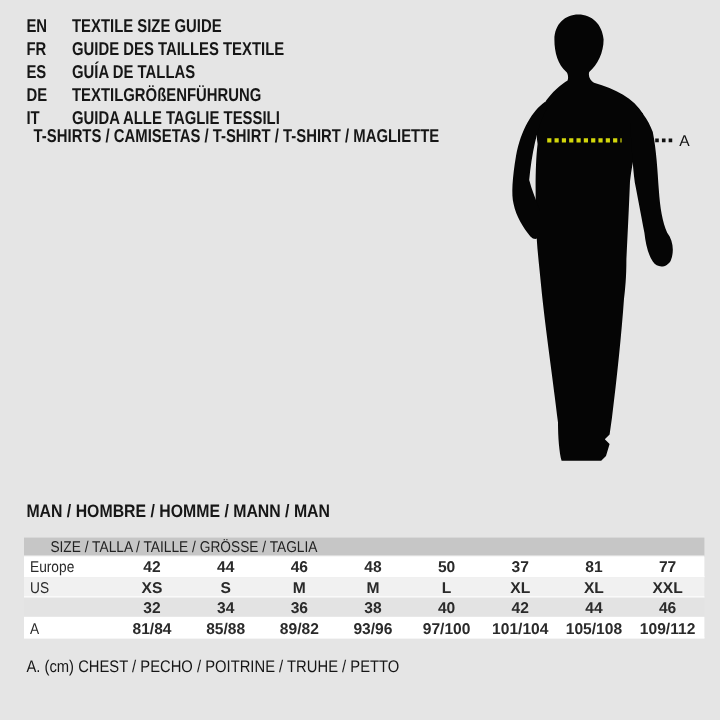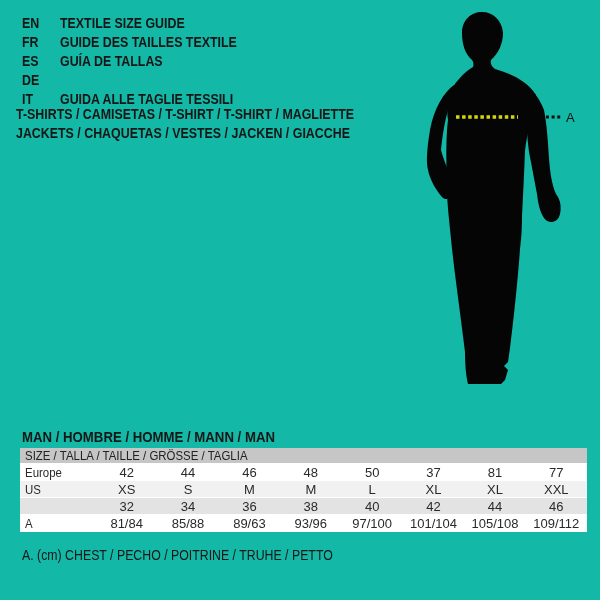--- a/index.html
+++ b/index.html
@@ -1,47 +1,47 @@
 <!DOCTYPE html>
 <html><head>
 <meta charset="utf-8">
 <style>
   * { margin:0; padding:0; box-sizing:border-box; }
   body { background:#fff; font-family:"Liberation Sans", sans-serif; }
   .page {
-    position:relative; width:600px; height:600px; background:#14b8a6;
+    position:relative; width:600px; height:600px; background:#e5e5e5;
     color:#161616; overflow:hidden;
   }
   .cond { display:inline-block; transform:scaleX(0.8); transform-origin:left center; white-space:nowrap; }
   .cond88 { display:inline-block; transform:scaleX(0.88); transform-origin:left center; white-space:nowrap; }
 
   
   .lang-list { position:absolute; left:22px; top:13px; }
   .lang-row { display:flex; height:19px; align-items:center; font-weight:bold; font-size:15.5px; }
   .lang-code { width:38px; }
   .lang-code span, .lang-label span { display:inline-block; transform:scaleX(0.8); transform-origin:left center; white-space:nowrap; }
 
   
-  .categories { position:absolute; left:16px; top:105px; }
+  .categories { position:absolute; left:28px; top:105px; }
   .cat-line { height:19px; font-weight:bold; font-size:15.5px; }
 
   
   .figure-wrap { position:absolute; left:420px; top:6px; width:166px; height:382px; }
   .figure-wrap svg { display:block; width:166px; height:382px; }
   .figure-wrap text { font-family:"Liberation Sans", sans-serif; font-size:13px; fill:#111; }
 
   
-  .section-title { position:absolute; left:22px; top:418px; font-weight:bold; font-size:15px;margin-top:10px; }
+  .section-title { position:absolute; left:22px; top:418px; font-weight:bold; font-size:15px; }
 
   
   .size-table { position:absolute; left:20px; top:448px; width:567px; font-size:13px; color:#2a2a2a; }
-  .t-header { background:#c6c6c6; height:16px; line-height:16px; padding-left:5px; color:#222; border-bottom:1px solid #fff; }
+  .t-header { background:#c6c6c6; height:16px; line-height:16px; padding-left:22px; color:#222; border-bottom:1px solid #fff; }
   .t-row { display:flex; height:17px; align-items:center; border-bottom:1px solid #fff; }
   .t-label { width:76px; padding-left:5px; }
-  .t-cell { flex:1; text-align:center; }
+  .t-cell { flex:1; text-align:center;font-weight:bold; }
   .r0 { background:#ffffff;justify-content:flex-end; }
   .r1 { background:#f1f1f1; }
   .r2 { background:#e3e3e3; }
   .r3 { background:#ffffff; }
 
   
   .footnote { position:absolute; left:22px; top:547px; font-weight:normal; font-size:14px; }
 </style>
 </head>
 <body>
@@ -56,30 +56,30 @@
     <div class="lang-row">
       <div class="lang-code"><span>FR</span></div>
       <div class="lang-label"><span>GUIDE DES TAILLES TEXTILE</span></div>
     </div>
     <div class="lang-row">
       <div class="lang-code"><span>ES</span></div>
       <div class="lang-label"><span>GUÍA DE TALLAS</span></div>
     </div>
     <div class="lang-row">
       <div class="lang-code"><span>DE</span></div>
+      <div class="lang-label"><span>TEXTILGRÖßENFÜHRUNG</span></div>
     </div>
     <div class="lang-row">
       <div class="lang-code"><span>IT</span></div>
       <div class="lang-label"><span>GUIDA ALLE TAGLIE TESSILI</span></div>
     </div>
   </div>
 
   <div class="categories">
     <div class="cat-line"><span class="cond">T-SHIRTS / CAMISETAS / T-SHIRT / T-SHIRT / MAGLIETTE</span></div>
-    <div class="cat-line"><span class="cond">JACKETS / CHAQUETAS / VESTES / JACKEN / GIACCHE</span></div>
   </div>
 
   <div class="figure-wrap">
     <svg viewBox="0 0 166 382" xmlns="http://www.w3.org/2000/svg">
 
       <path fill="#050505" d="M62,6
            C73,6 82,14 83,27
            C83,38 78,48 71,54
            C70,58 72,61 75,63
            C93,68 108,76 116,89
@@ -164,21 +164,21 @@
       <span class="t-cell">38</span>
       <span class="t-cell">40</span>
       <span class="t-cell">42</span>
       <span class="t-cell">44</span>
       <span class="t-cell">46</span>
     </div>
     <div class="t-row r3">
       <span class="t-label"><span class="cond88">A</span></span>
       <span class="t-cell">81/84</span>
       <span class="t-cell">85/88</span>
-      <span class="t-cell">89/63</span>
+      <span class="t-cell">89/82</span>
       <span class="t-cell">93/96</span>
       <span class="t-cell">97/100</span>
       <span class="t-cell">101/104</span>
       <span class="t-cell">105/108</span>
       <span class="t-cell">109/112</span>
     </div>
   </div>
 
   <div class="footnote">
     <span class="cond88">A. (cm) CHEST / PECHO / POITRINE / TRUHE / PETTO</span>

